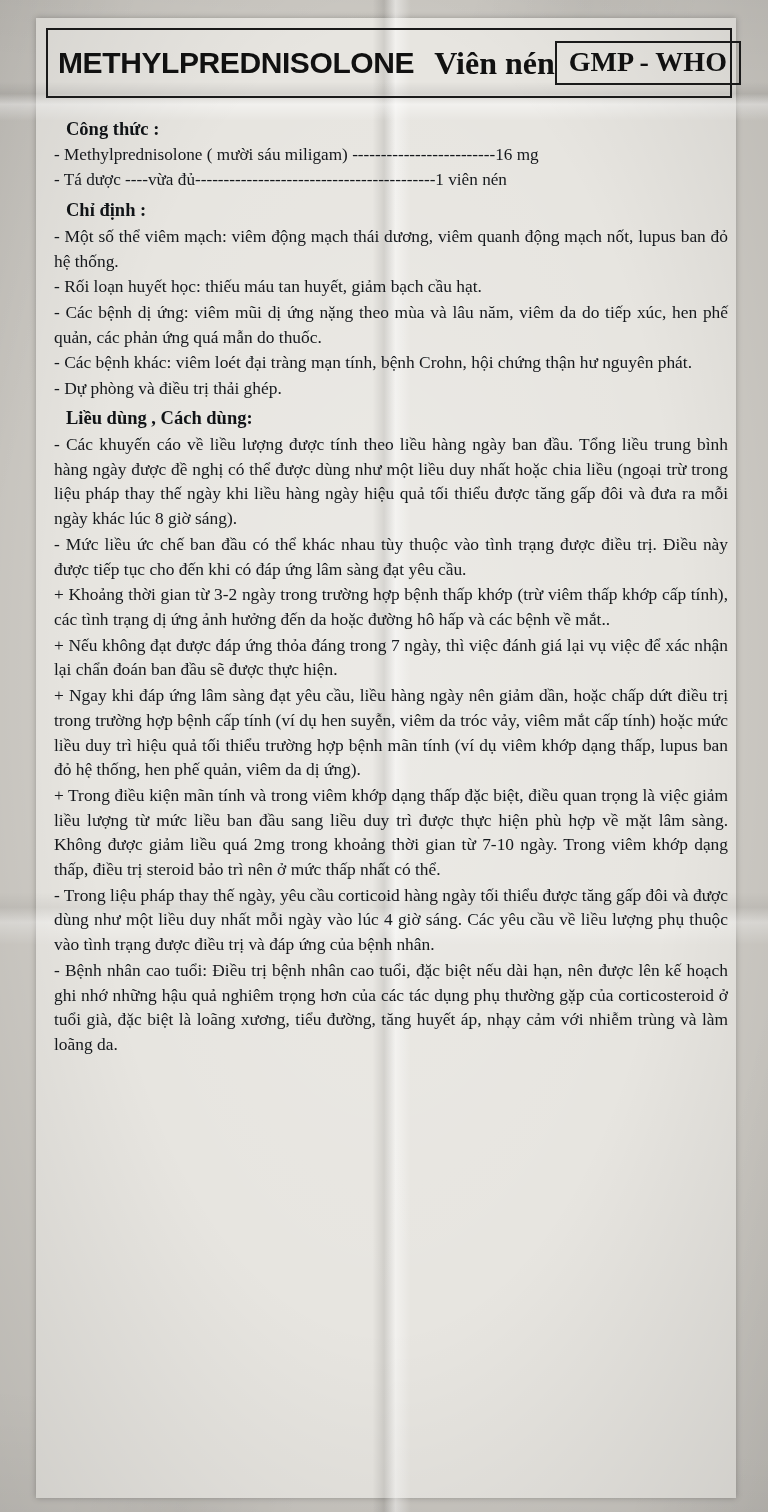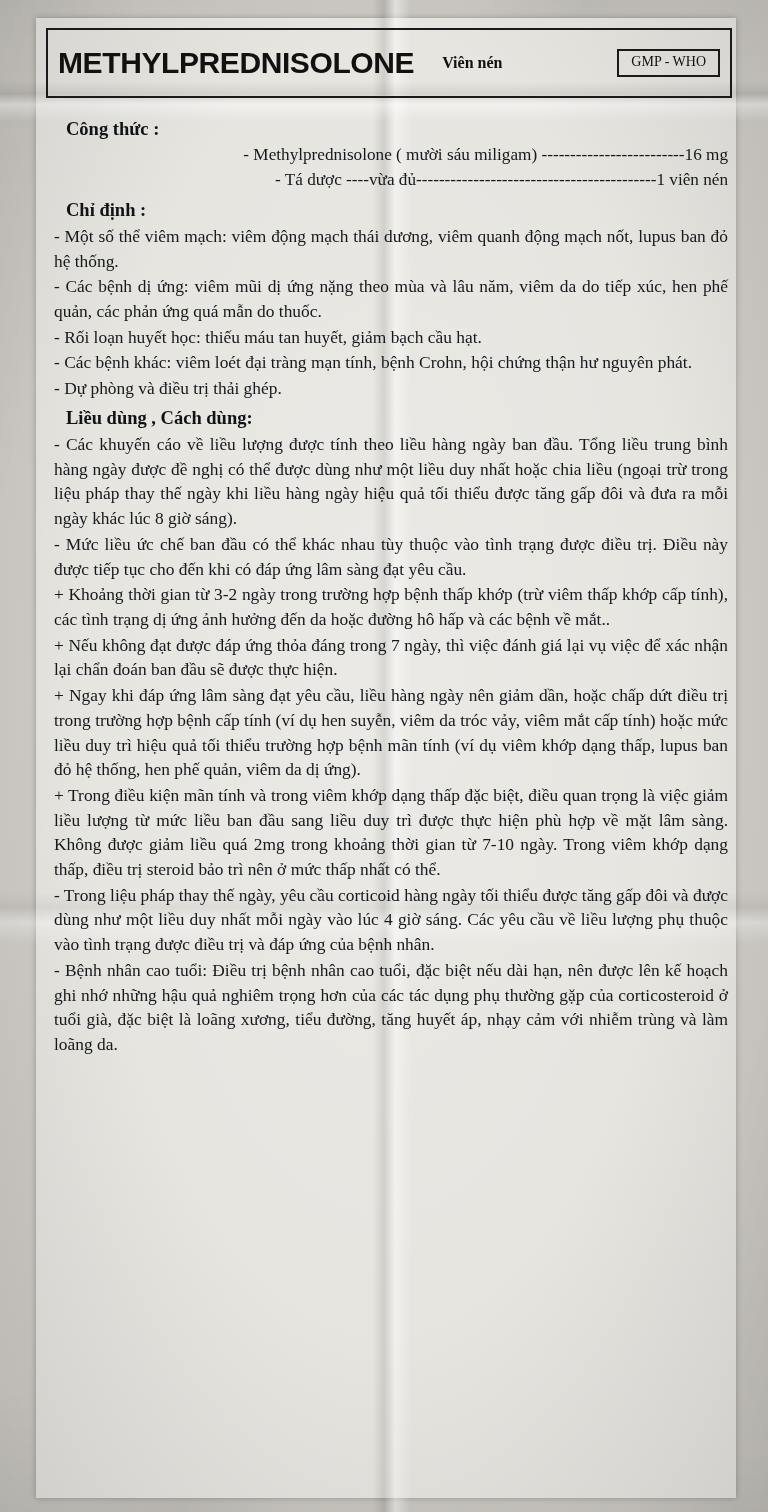--- a/index.html
+++ b/index.html
@@ -80,32 +80,32 @@
     font-family: "Liberation Sans", sans-serif;
     font-weight: bold;
     font-size: 30px;
     letter-spacing: -0.4px;
     color: #111;
     white-space: nowrap;
   }
   #dosage-form {
     font-family: "Liberation Serif", serif;
     font-weight: bold;
-    font-size: 16px;
+    font-size: 32px;
     color: #111;
-    margin-left: 28px;
+    margin-left: 20px;
     white-space: nowrap;
   }
   #gmp-box {
     margin-left: auto;
     border: 2px solid #1a1a1a;
     padding: 3px 12px 5px 12px;
     font-family: "Liberation Serif", serif;
-    font-weight: normal;
-    font-size: 14px;
+    font-weight: bold;
+    font-size: 28px;
     color: #111;
     white-space: nowrap;
   }
   
   #content {
     position: absolute;
     left: 46px;
     top: 104px;
     width: 690px;
     padding: 8px 8px 0 8px;
@@ -114,21 +114,21 @@
     color: #15181c;
   }
   .sec-head {
     font-weight: bold;
     font-size: 18.5px;
     margin: 4px 0 1px 12px;
     color: #101316;
   }
   .line {
     margin: 0 0 0.5px 0;
-    text-align: right;
+    text-align: left;
   }
   .para {
     margin: 0 0 1px 0;
     text-align: justify;
     text-justify: inter-word;
   }
   .formula-line {
     font-size: 17.2px;
     white-space: nowrap;
     overflow: hidden;
@@ -151,22 +151,22 @@
   </div>
 
   <div id="content">
 
     <div class="sec-head">Công thức :</div>
     <div class="line formula-line">- Methylprednisolone  ( mười sáu miligam) -------------------------16 mg</div>
     <div class="line formula-line">- Tá dược ----vừa đủ------------------------------------------1 viên nén</div>
 
     <div class="sec-head">Chỉ định :</div>
     <div class="para">- Một số thể viêm mạch: viêm động mạch thái dương, viêm quanh động mạch nốt, lupus ban đỏ hệ thống.</div>
+    <div class="para">- Rối loạn huyết học: thiếu máu tan huyết, giảm bạch cầu hạt.</div>
     <div class="para">- Các bệnh dị ứng: viêm mũi dị ứng nặng theo mùa và lâu năm, viêm da do tiếp xúc, hen phế quản, các phản ứng quá mẫn do thuốc.</div>
-    <div class="para">- Rối loạn huyết học: thiếu máu tan huyết, giảm bạch cầu hạt.</div>
     <div class="para">- Các bệnh khác: viêm loét đại tràng mạn tính, bệnh Crohn, hội chứng thận hư nguyên phát.</div>
     <div class="para">- Dự phòng và điều trị thải ghép.</div>
 
     <div class="sec-head">Liều dùng , Cách dùng:</div>
     <div class="para">- Các khuyến cáo về liều lượng được tính theo liều hàng ngày ban đầu. Tổng liều trung bình hàng ngày được đề nghị có thể được dùng như một liều duy nhất hoặc chia liều (ngoại trừ trong liệu pháp thay thế ngày khi liều hàng ngày hiệu quả tối thiểu được tăng gấp đôi và đưa ra mỗi ngày khác lúc 8 giờ sáng).</div>
     <div class="para">- Mức liều ức chế ban đầu có thể khác nhau tùy thuộc vào tình trạng được điều trị. Điều này được tiếp tục cho đến khi có đáp ứng lâm sàng đạt yêu cầu.</div>
     <div class="para">+ Khoảng thời gian từ 3-2 ngày trong trường hợp bệnh thấp khớp (trừ viêm thấp khớp cấp tính), các tình trạng dị ứng ảnh hưởng đến da hoặc đường hô hấp và các bệnh về mắt..</div>
     <div class="para">+ Nếu không đạt được đáp ứng thỏa đáng trong 7 ngày, thì việc đánh giá lại vụ việc để xác nhận lại chẩn đoán ban đầu sẽ được thực hiện.</div>
     <div class="para">+ Ngay khi đáp ứng lâm sàng đạt yêu cầu, liều hàng ngày nên giảm dần, hoặc chấp dứt điều trị trong trường hợp bệnh cấp tính (ví dụ hen suyễn, viêm da tróc vảy, viêm mắt cấp tính) hoặc mức liều duy trì hiệu quả tối thiểu trường hợp bệnh mãn tính (ví dụ viêm khớp dạng thấp, lupus ban đỏ hệ thống, hen phế quản, viêm da dị ứng).</div>
     <div class="para">+ Trong điều kiện mãn tính và trong viêm khớp dạng thấp đặc biệt, điều quan trọng là việc giảm liều lượng từ mức liều ban đầu sang liều duy trì được thực hiện phù hợp về mặt lâm sàng. Không được giảm liều quá 2mg trong khoảng thời gian từ 7-10 ngày. Trong viêm khớp dạng thấp, điều trị steroid bảo trì nên ở mức thấp nhất có thể.</div>

